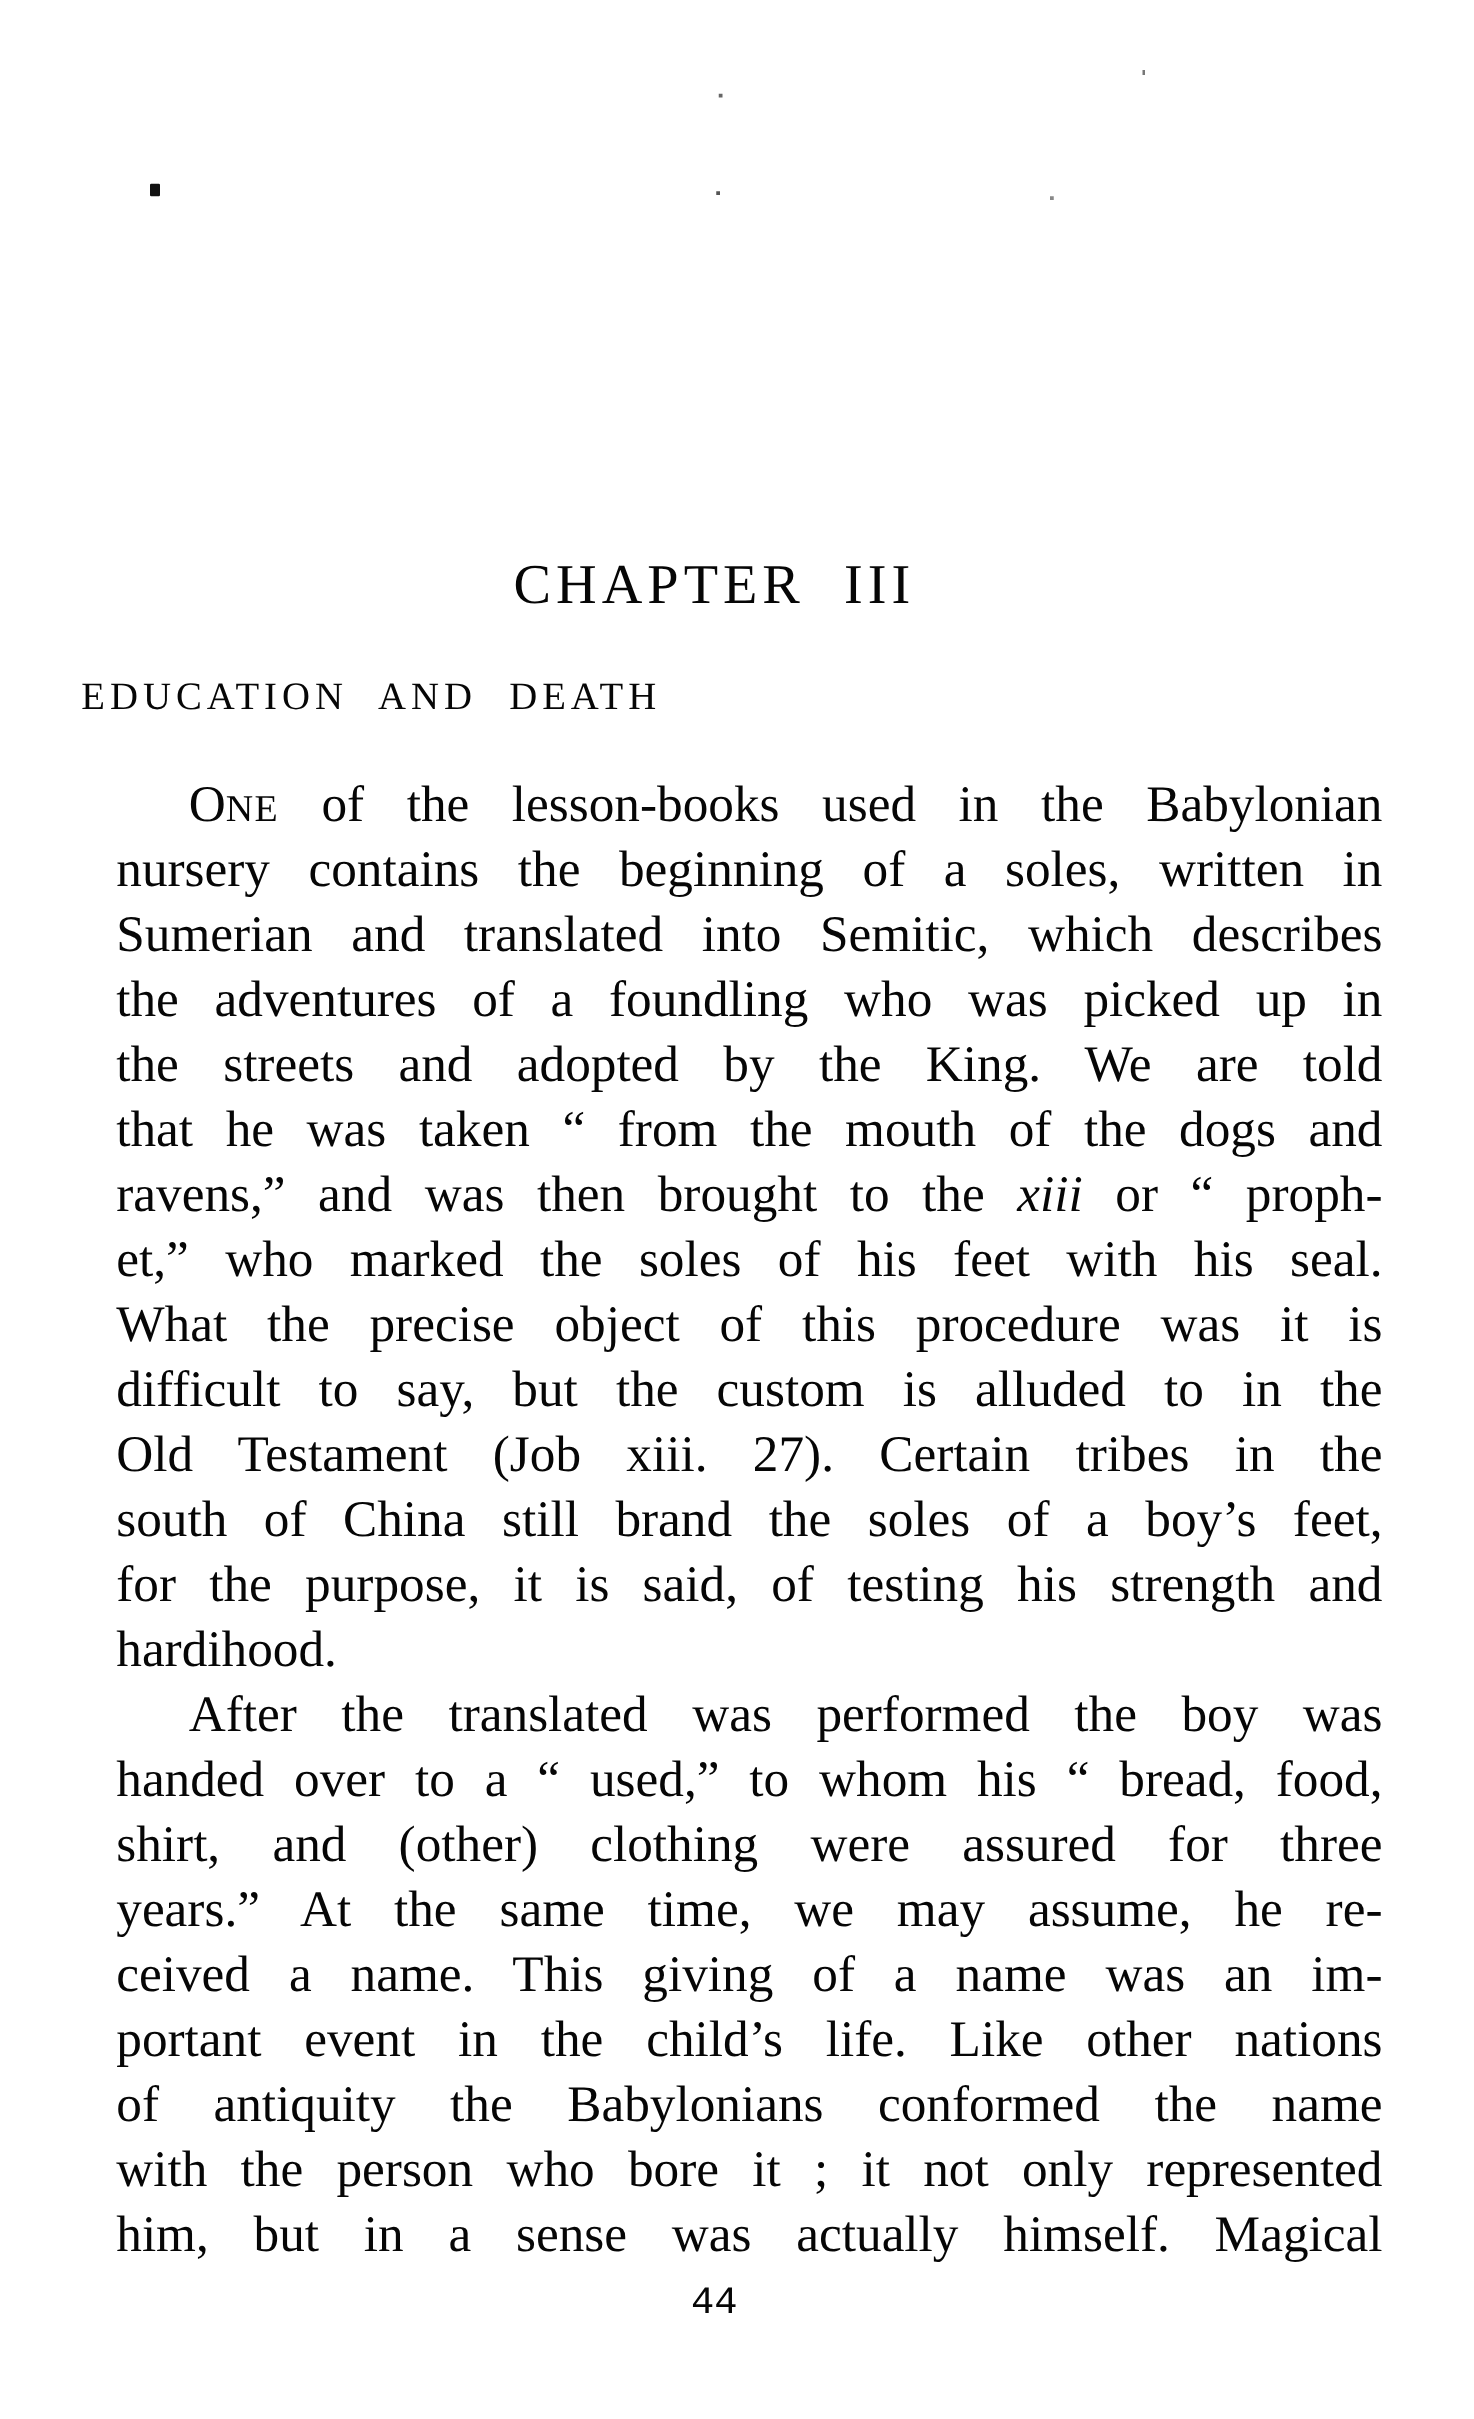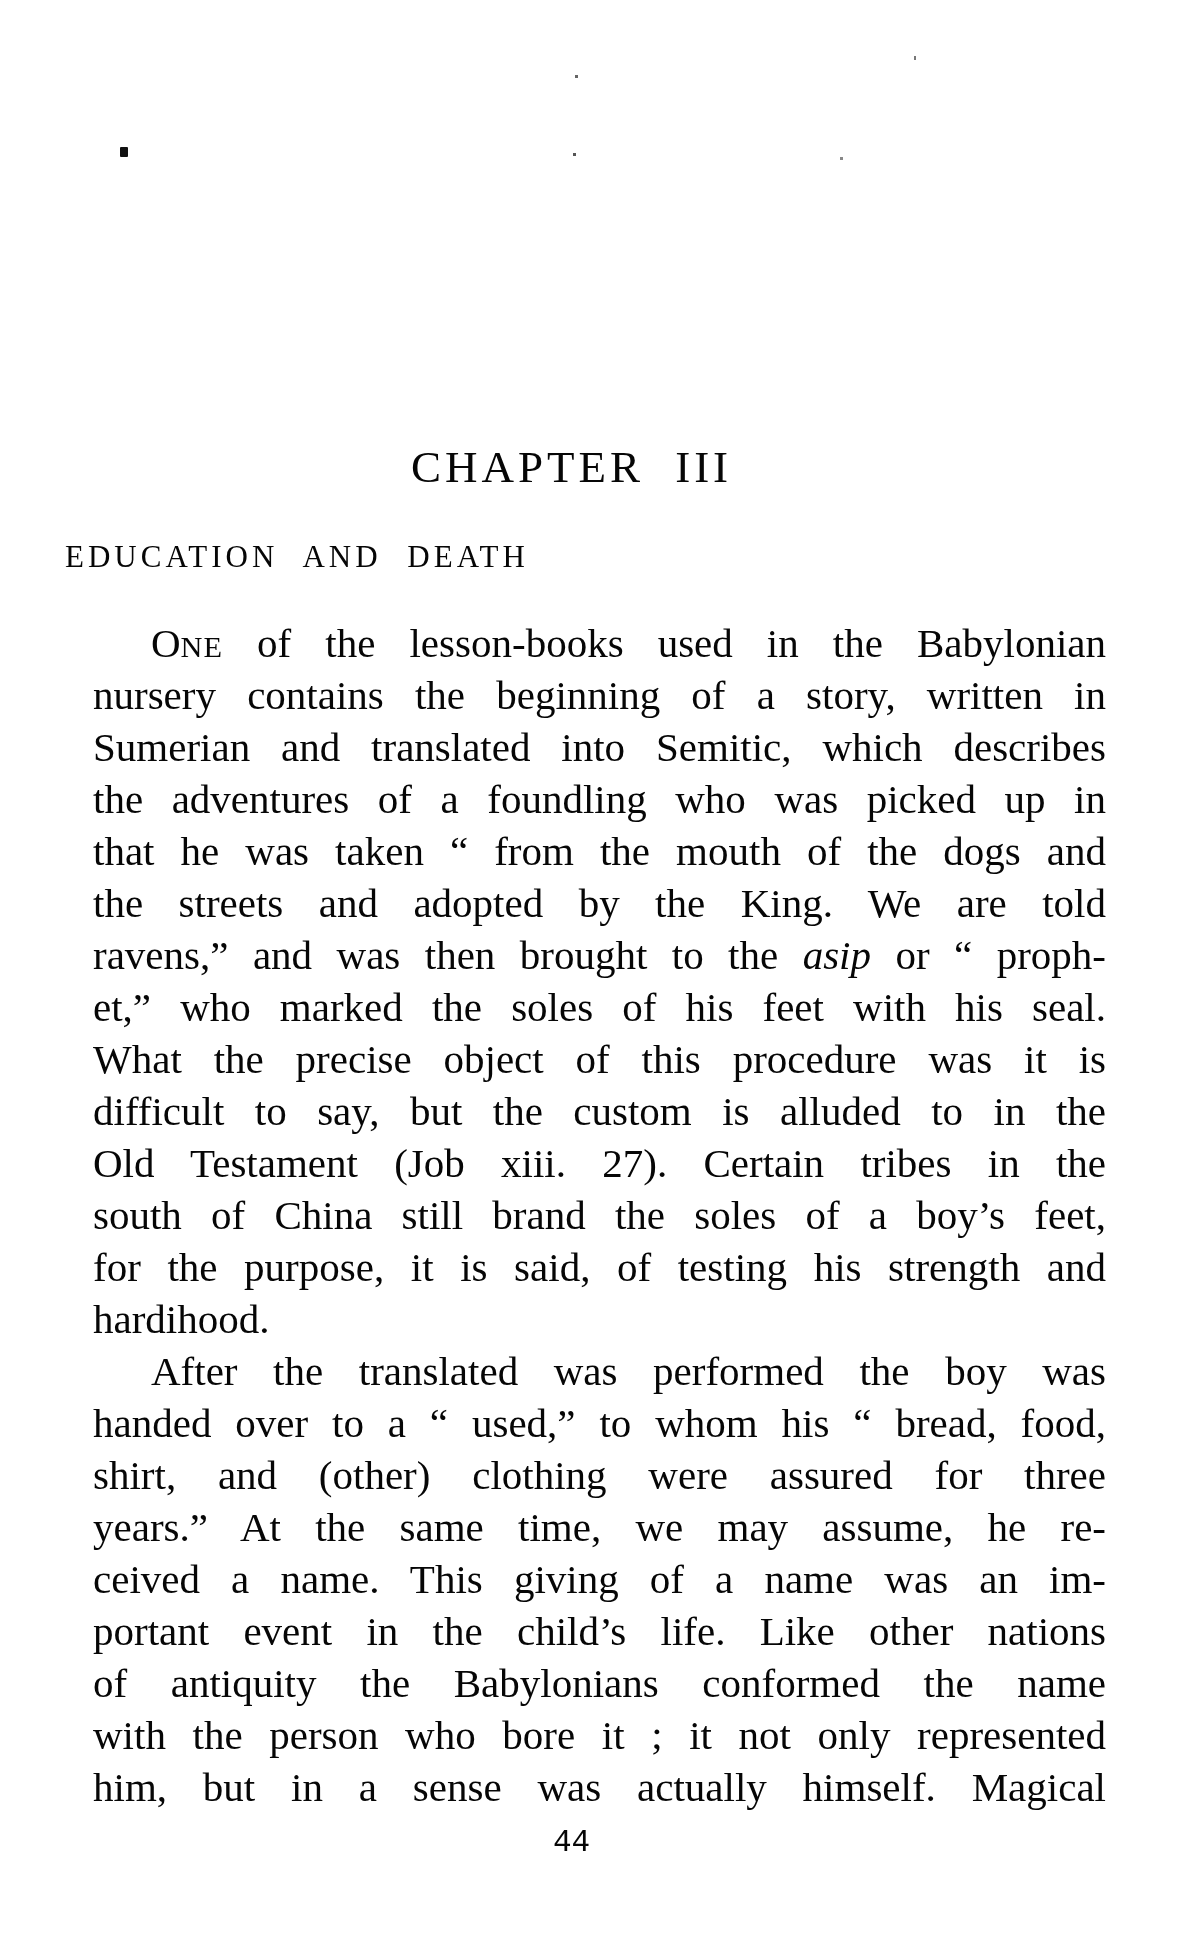--- a/index.html
+++ b/index.html
@@ -85,26 +85,26 @@
   <div class="speck speck-3"></div>
   <div class="speck speck-4"></div>
 
   <div class="chapter-heading">CHAPTER III</div>
 
   <div class="section-subtitle">EDUCATION AND DEATH</div>
 
   <div class="body-text">
 
     <div class="line indent"><span>O</span><span class="smallcaps">NE</span><span> of the lesson-books used in the Babylonian</span></div>
-    <div class="line">nursery contains the beginning of a story, written in</div>
+    <div class="line">nursery contains the beginning of a soles, written in</div>
     <div class="line">Sumerian and translated into Semitic, which describes</div>
     <div class="line">the adventures of a foundling who was picked up in</div>
+    <div class="line">the streets and adopted by the King.  We are told</div>
     <div class="line">that he was taken “ from the mouth of the dogs and</div>
-    <div class="line">the streets and adopted by the King.  We are told</div>
-    <div class="line"><span>ravens,” and was then brought to the </span><span class="italic">asip</span><span> or “ proph-</span></div>
+    <div class="line"><span>ravens,” and was then brought to the </span><span class="italic">xiii</span><span> or “ proph-</span></div>
     <div class="line">et,” who marked the soles of his feet with his seal.</div>
     <div class="line">What the precise object of this procedure was it is</div>
     <div class="line">difficult to say, but the custom is alluded to in the</div>
     <div class="line">Old Testament (Job xiii. 27).  Certain tribes in the</div>
     <div class="line">south of China still brand the soles of a boy’s feet,</div>
     <div class="line">for the purpose, it is said, of testing his strength and</div>
     <div class="line flush-left">hardihood.</div>
 
     <div class="line indent">After the translated was performed the boy was</div>
     <div class="line">handed over to a “ used,” to whom his “ bread, food,</div>

